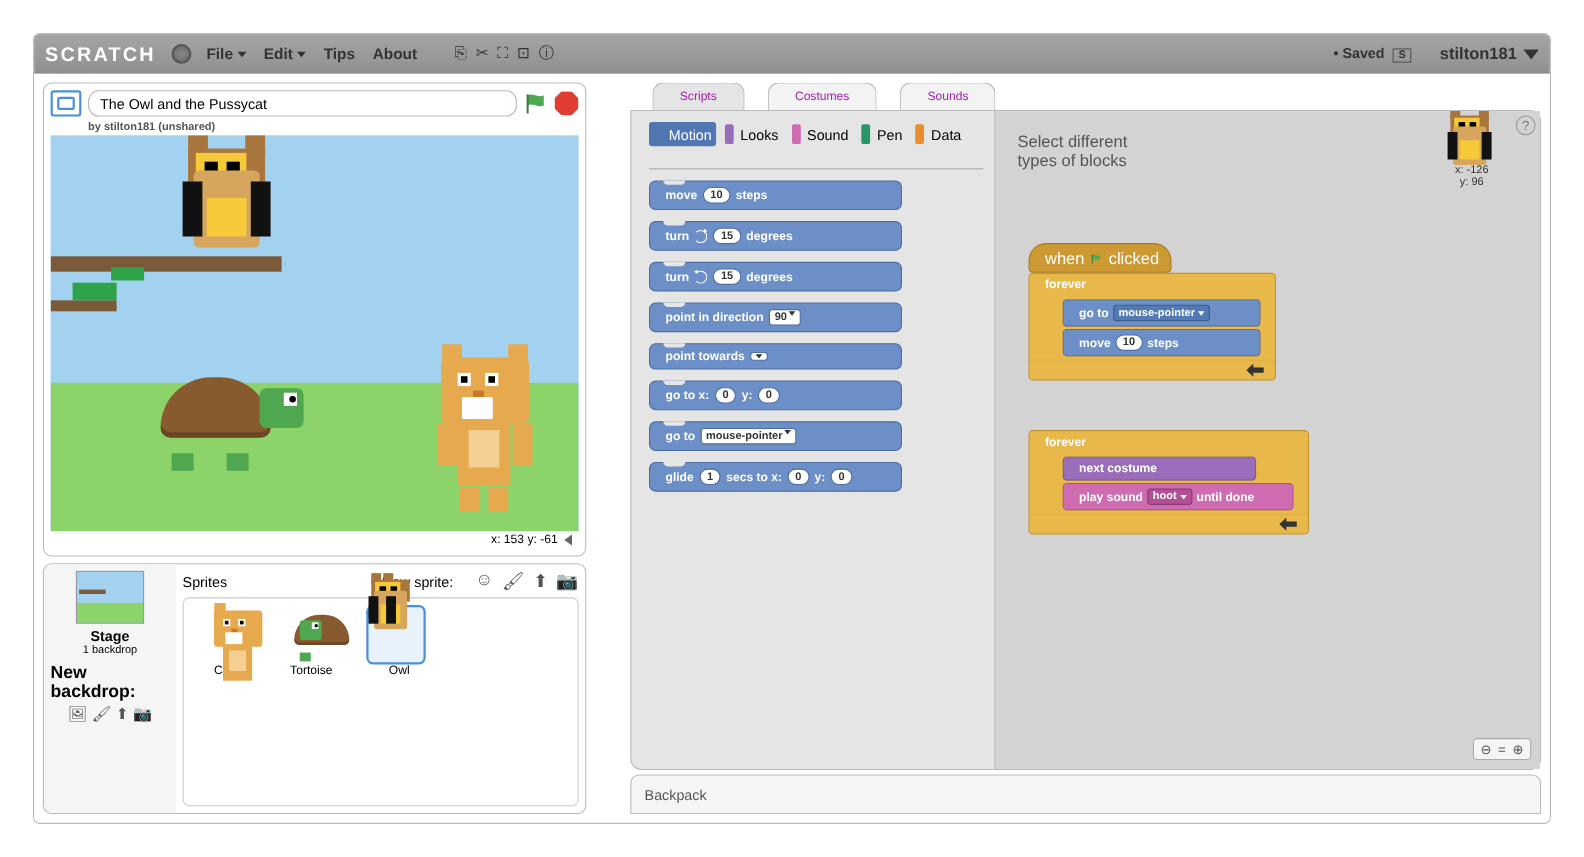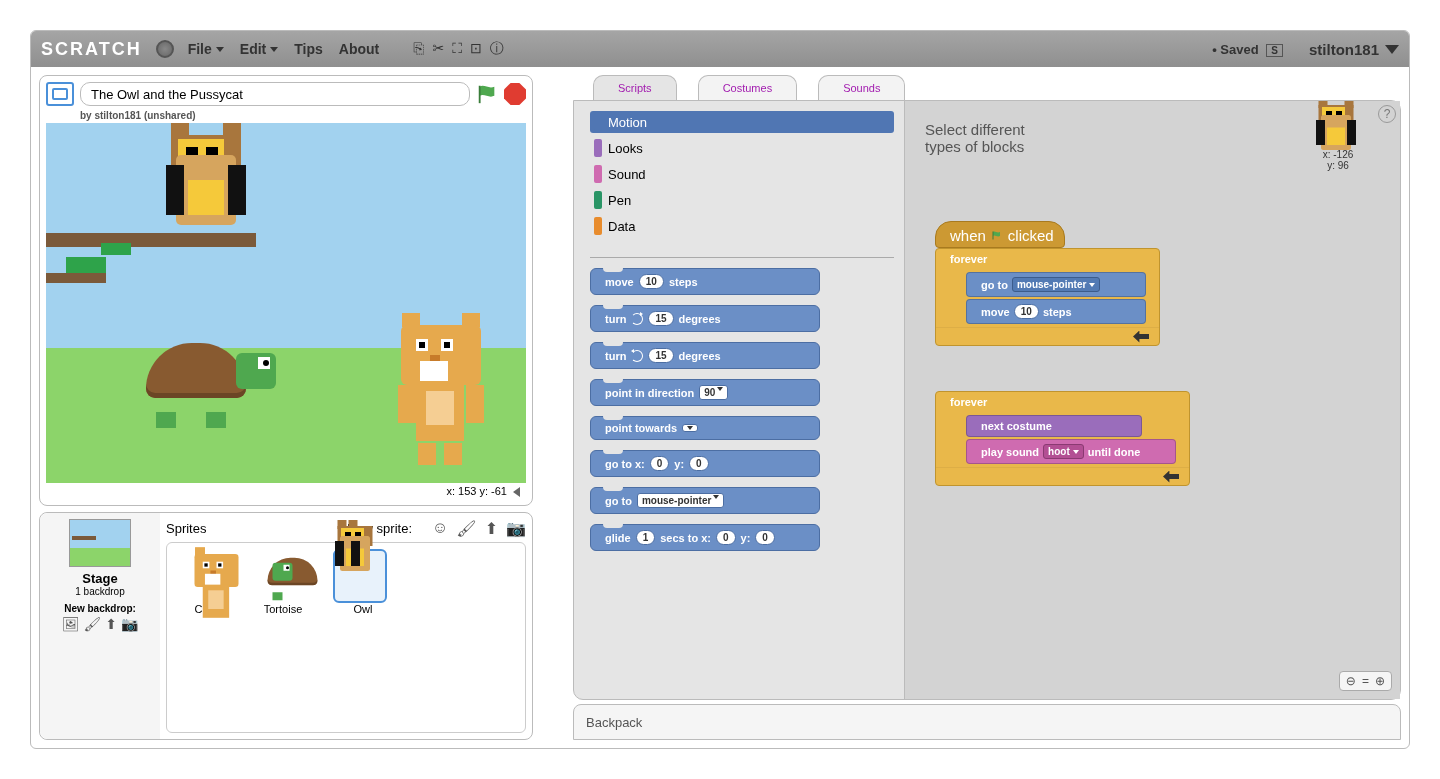--- a/index.html
+++ b/index.html
@@ -70,40 +70,40 @@
 .stage-coords { text-align: right; font-size: 11px; padding: 2px 6px; }
 .stage-coords .tri { display:inline-block; vertical-align:middle; width:0; height:0; border-top:5px solid transparent; border-bottom:5px solid transparent; border-right:7px solid #666; margin-left:6px; }
 
 .sprite-panel { flex:1; border:1px solid #bbb; border-radius:8px; background:#fff; display:flex; }
 .stage-thumb-col { width:120px; background:#f5f5f5; padding:6px; display:flex; flex-direction:column; align-items:center; border-radius:8px 0 0 8px; }
 .stage-thumb { width:62px; height:48px; background:#a2d2ef; border:1px solid #999; position:relative; }
 .stage-thumb .g { position:absolute; bottom:0; left:0; right:0; height:18px; background:#8cd46a; }
 .stage-thumb .b { position:absolute; left:2px; top:16px; width:24px; height:4px; background:#7b5a3a; }
 .stage-lbl { font-size:13px; font-weight:600; margin-top:4px; }
 .stage-sub { font-size:10px; }
-.new-bd { font-size:10px; margin-top:6px; font-weight:600; }
+.new-bd { font-size:16px; margin-top:6px; font-weight:600; }
 .bd-icons { display:flex; gap:4px; font-size:14px; color:#555; margin-top:2px; }
 .sprite-main { flex:1; padding:6px; display:flex; flex-direction:column; }
 .sprite-hdr { display:flex; align-items:center; font-size:13px; }
 .sprite-hdr .lbl { flex:1; }
 .ns-icons { display:flex; gap:8px; font-size:16px; color:#555; }
 .sprite-list { flex:1; border:1px solid #ccc; border-radius:6px; margin-top:4px; padding:6px; display:flex; gap:20px; align-items:flex-start; }
 .sprite-item { width:60px; text-align:center; font-size:11px; position:relative; }
 .thumb { width:54px; height:54px; border:2px solid transparent; border-radius:6px; display:flex; align-items:center; justify-content:center; position:relative; }
 .thumb.sel { border-color:#4a90d9; background:#e8f2fb; }
 .thumb .info { position:absolute; top:-2px; left:-2px; width:14px; height:14px; background:#4a90d9; border-radius:50%; color:#fff; font-size:10px; line-height:14px; text-align:center; }
 
 .right-col { flex:1; display:flex; flex-direction:column; min-height:0; }
 .tabs { display:flex; gap:1px; }
 .tab { background:#f3f3f3; border:1px solid #bbb; border-bottom:none; border-radius:10px 10px 0 0; padding:6px 24px; font-size:11px; color:#a21caf; cursor:pointer;margin-left:20px; }
 .tab.active { background:#e5e5e5; font-weight:400; }
 .editor-body { flex:1; border:1px solid #bbb; border-radius:0 10px 10px 10px; background:#e5e5e5; display:flex; min-height:0; }
 .palette { width:330px; padding:10px 10px 10px 16px; display:flex; flex-direction:column; }
 .cat-cols { display:flex; gap:20px; border-bottom: 0; padding-bottom:6px; margin-bottom:10px; }
-.cat-col { flex:1; display:flex; flex-direction:column; gap:4px; }
+.cat-col { flex:1; display:flex; flex-direction:row; gap:4px; }
 .cat-item { display:flex; align-items:center; font-size:13px; gap:6px; padding:2px 4px; cursor:pointer; border-radius:3px; }
 .cat-item.active { background:#5076b3; color:#fff; }
 .cat-swatch { width:8px; height:18px; border-radius:2px; }
 .cat-divider { height:1px; background:#aaa; margin:4px 0 10px 0; }
 .block-list { display:flex; flex-direction:column; gap:10px; }
 .mblock { background:#6b8fc6; color:#fff; border:1px solid #4c6ea3; border-radius:6px; padding:5px 10px 5px 14px; font-size:11px; font-weight:bold; display:flex; align-items:center; gap:5px; cursor:grab; width:230px; position:relative; }
 .mblock::before { content:""; position:absolute; top:-1px; left:12px; width:20px; height:4px; background:#e5e5e5; border-radius:0 0 4px 4px; }
 .numfield { background:#fff; color:#333; border-radius:10px; padding:1px 6px; font-size:10px; border:1px solid #4c6ea3; }
 .ddfield { background:#fff; color:#333; border-radius:3px; padding:1px 4px; font-size:10px; border:1px solid #4c6ea3; display:inline-flex; gap:2px; }
 .minicaret { width:0; height:0; border-left:3px solid transparent; border-right:3px solid transparent; border-top:4px solid #333; }

